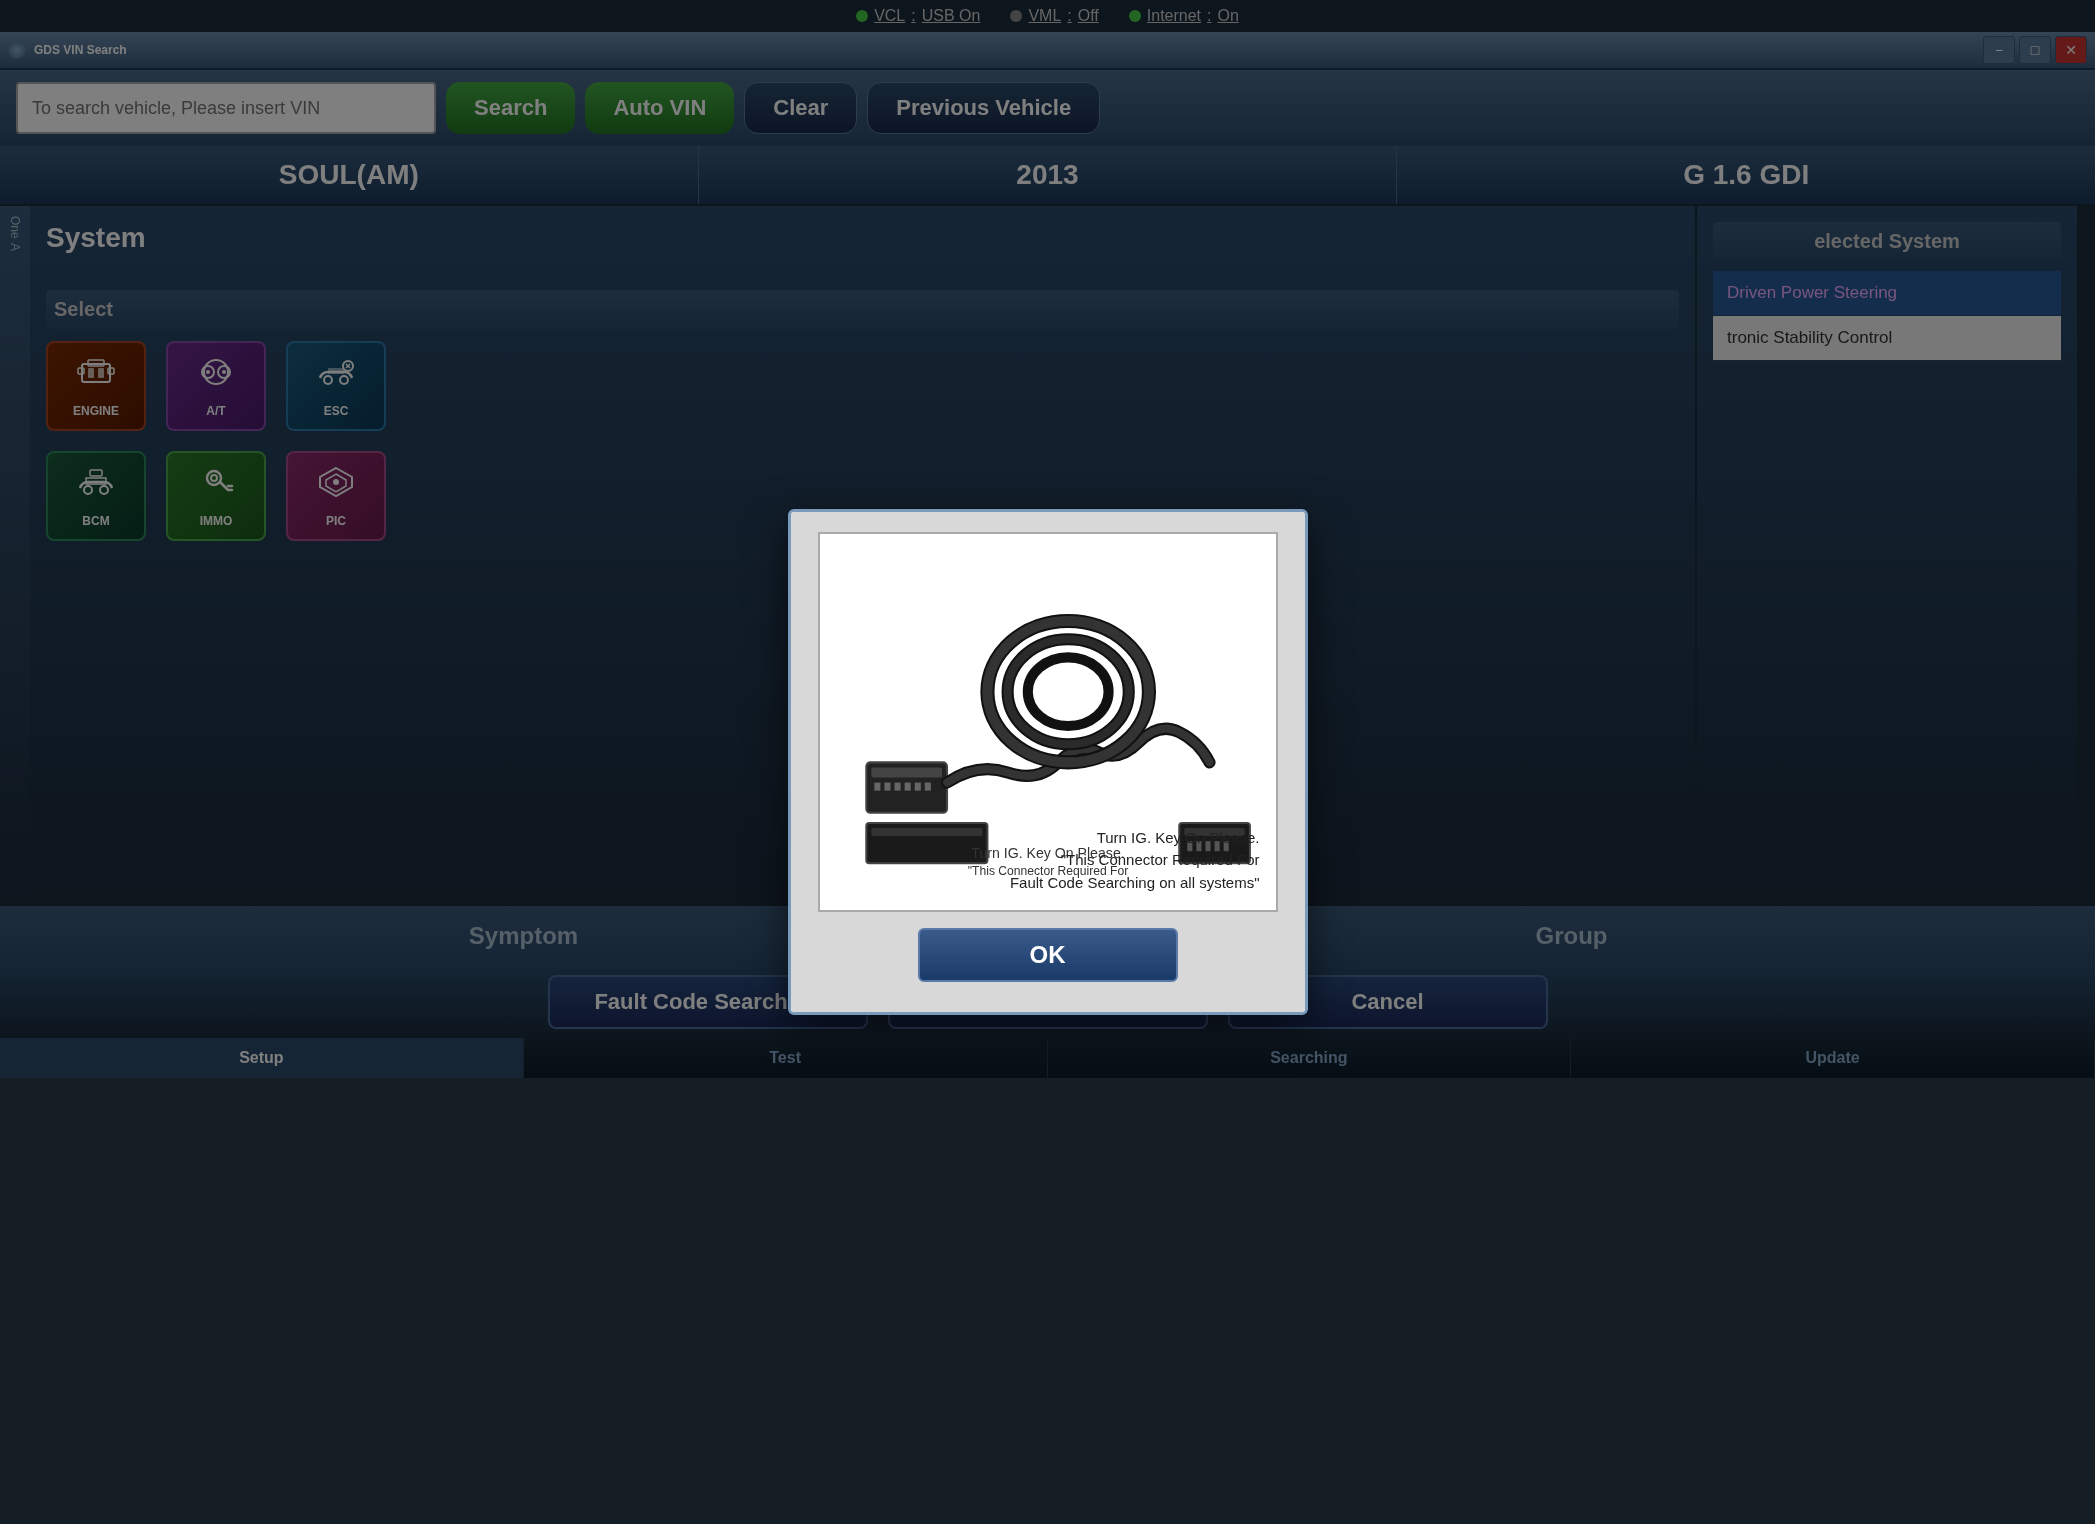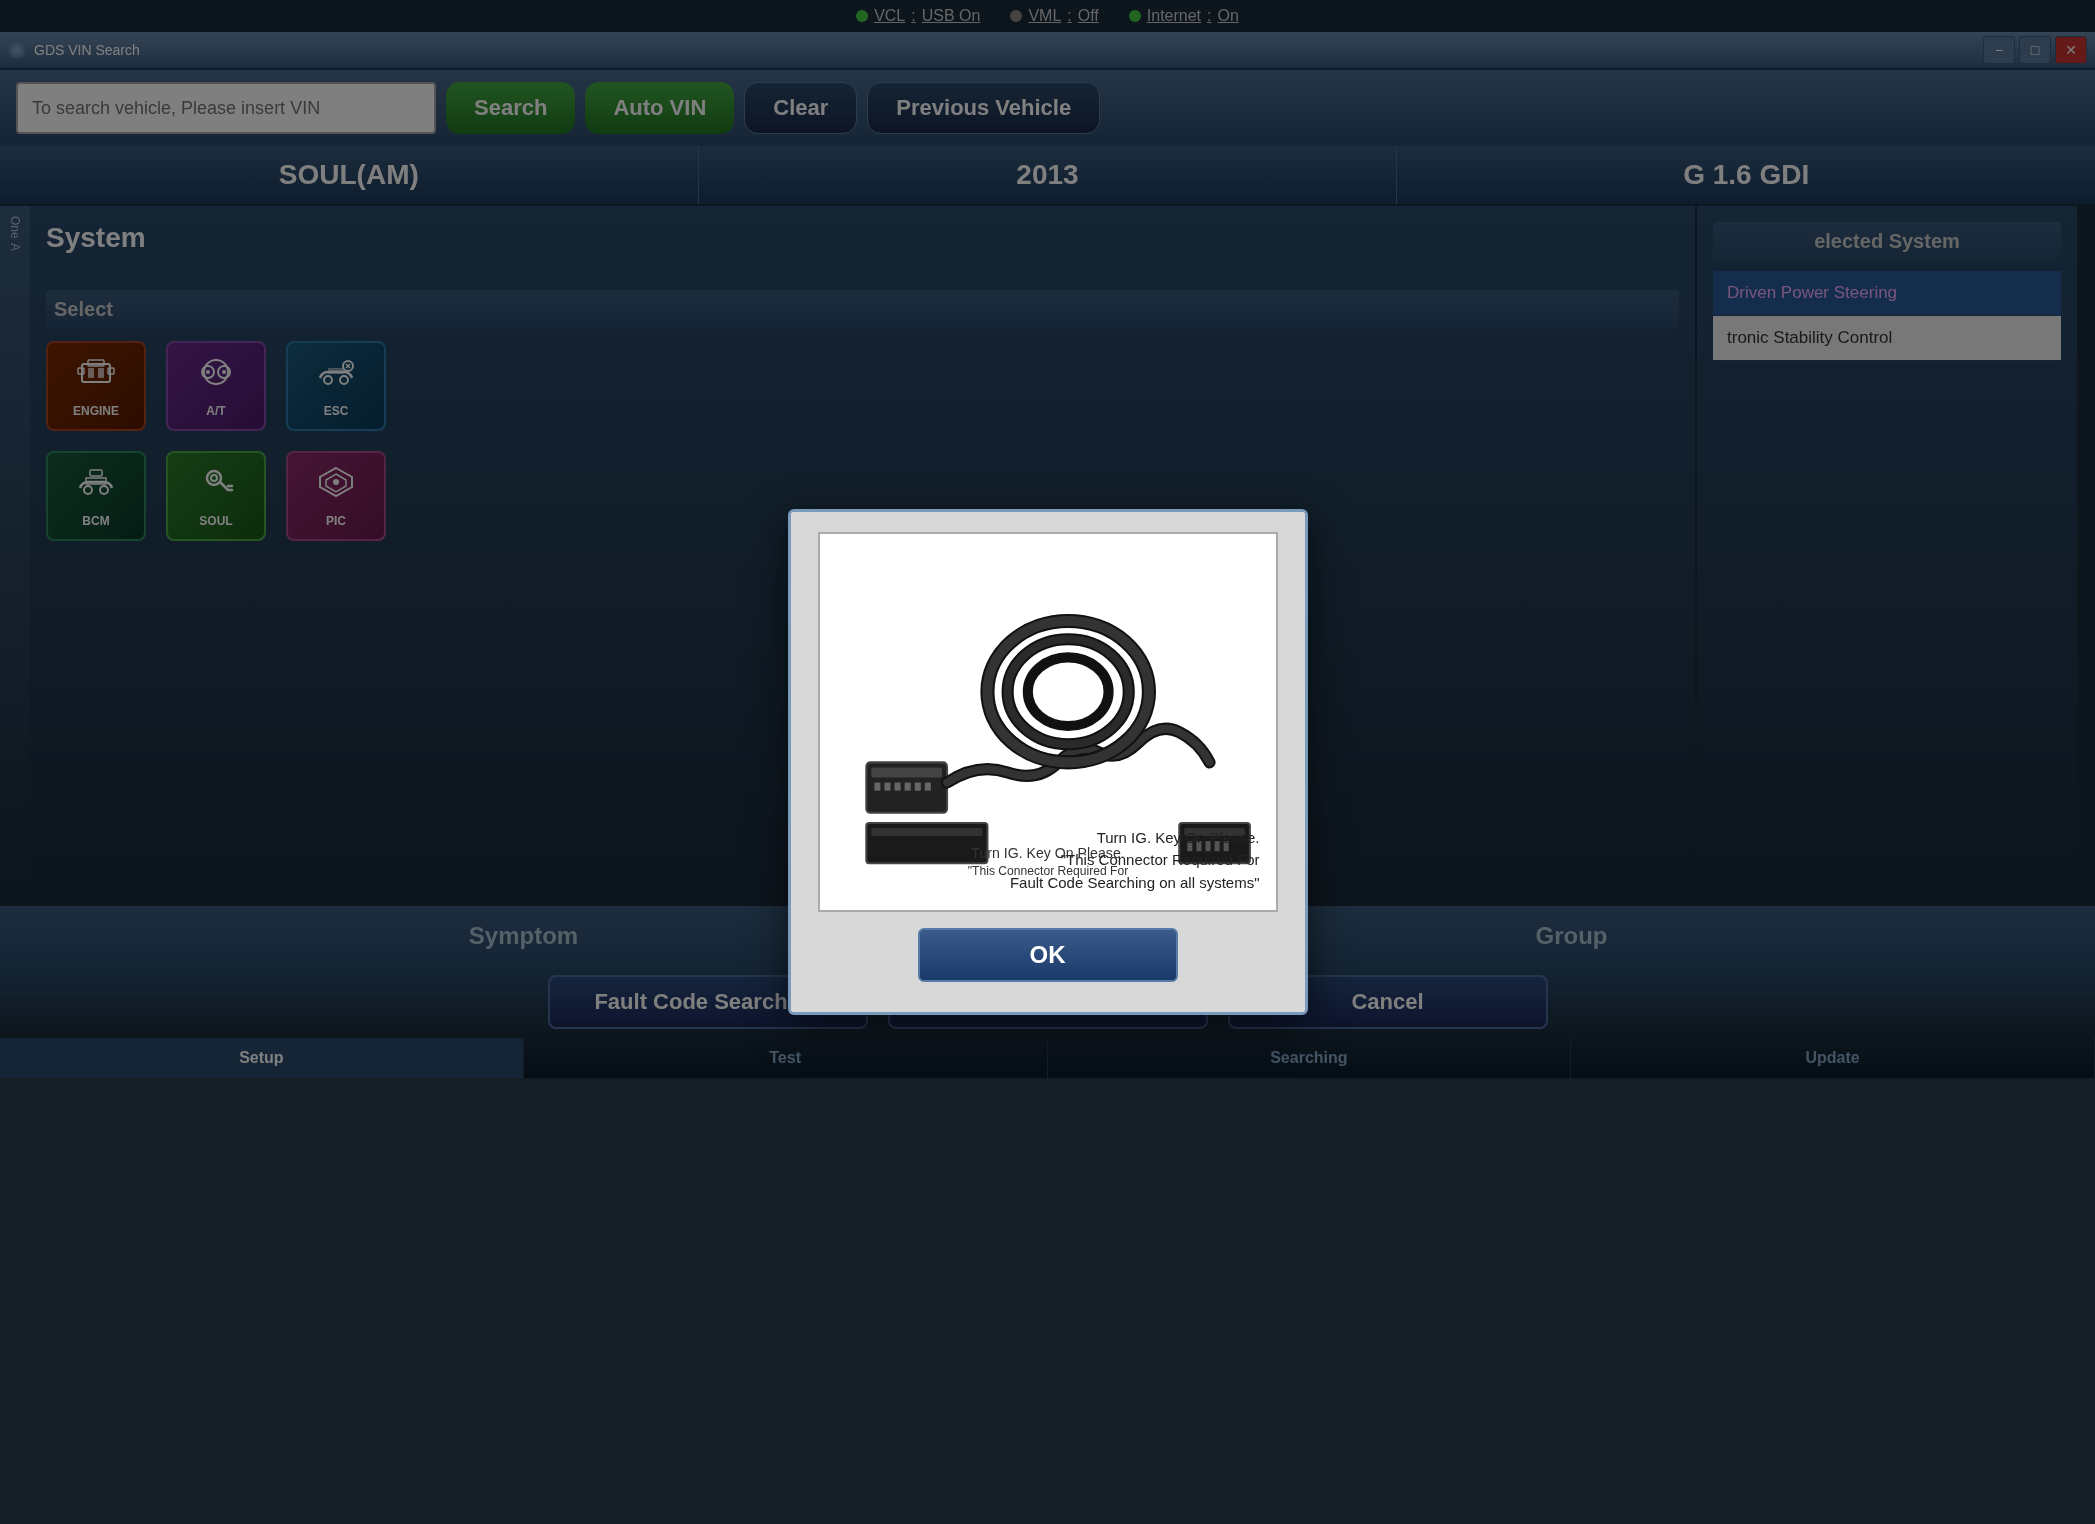--- a/index.html
+++ b/index.html
@@ -22,22 +22,22 @@
       border-bottom: 2px solid #1a3a5a;
     }
     .title-bar-icon {
       width: 18px; height: 18px;
       background: radial-gradient(circle, #88aacc, #446688);
       border-radius: 50%;
       margin-right: 8px;
     }
     .title-bar-text {
       color: #fff;
-      font-size: 14px;
-      font-weight: normal;
+      font-size: 12px;
+      font-weight: bold;
       flex: 1;
     }
     .title-bar-controls {
       display: flex;
       gap: 4px;
     }
     .tb-btn {
       width: 32px; height: 28px;
       background: #5a7a9a;
       border: 1px solid #3a5a7a;
@@ -486,21 +486,21 @@
         <span>BCM</span>
       </div>
       <div class="sys-icon icon-immo">
         <span class="sys-icon-symbol">
           <svg width="44" height="36" viewBox="0 0 44 36">
             <circle cx="20" cy="14" r="7" fill="none" stroke="#fff" stroke-width="2.5"></circle>
             <circle cx="20" cy="14" r="3" fill="none" stroke="#fff" stroke-width="2"></circle>
             <path d="M26 18 L34 26 M34 22 L38 22 M34 26 L38 26" stroke="#fff" stroke-width="2.5" stroke-linecap="round"></path>
           </svg>
         </span>
-        <span>SOUL</span>
+        <span>IMMO</span>
       </div>
       <div class="sys-icon icon-pic">
         <span class="sys-icon-symbol">
           <svg width="44" height="36" viewBox="0 0 44 36">
             <path d="M22 4 L38 13 L38 23 L22 32 L6 23 L6 13 Z" fill="none" stroke="#fff" stroke-width="2"></path>
             <path d="M22 10 L32 16 L32 22 L22 28 L12 22 L12 16 Z" fill="none" stroke="#fff" stroke-width="1.5"></path>
             <circle cx="22" cy="18" r="3" fill="#fff"></circle>
           </svg>
         </span>
         <span>PIC</span>

